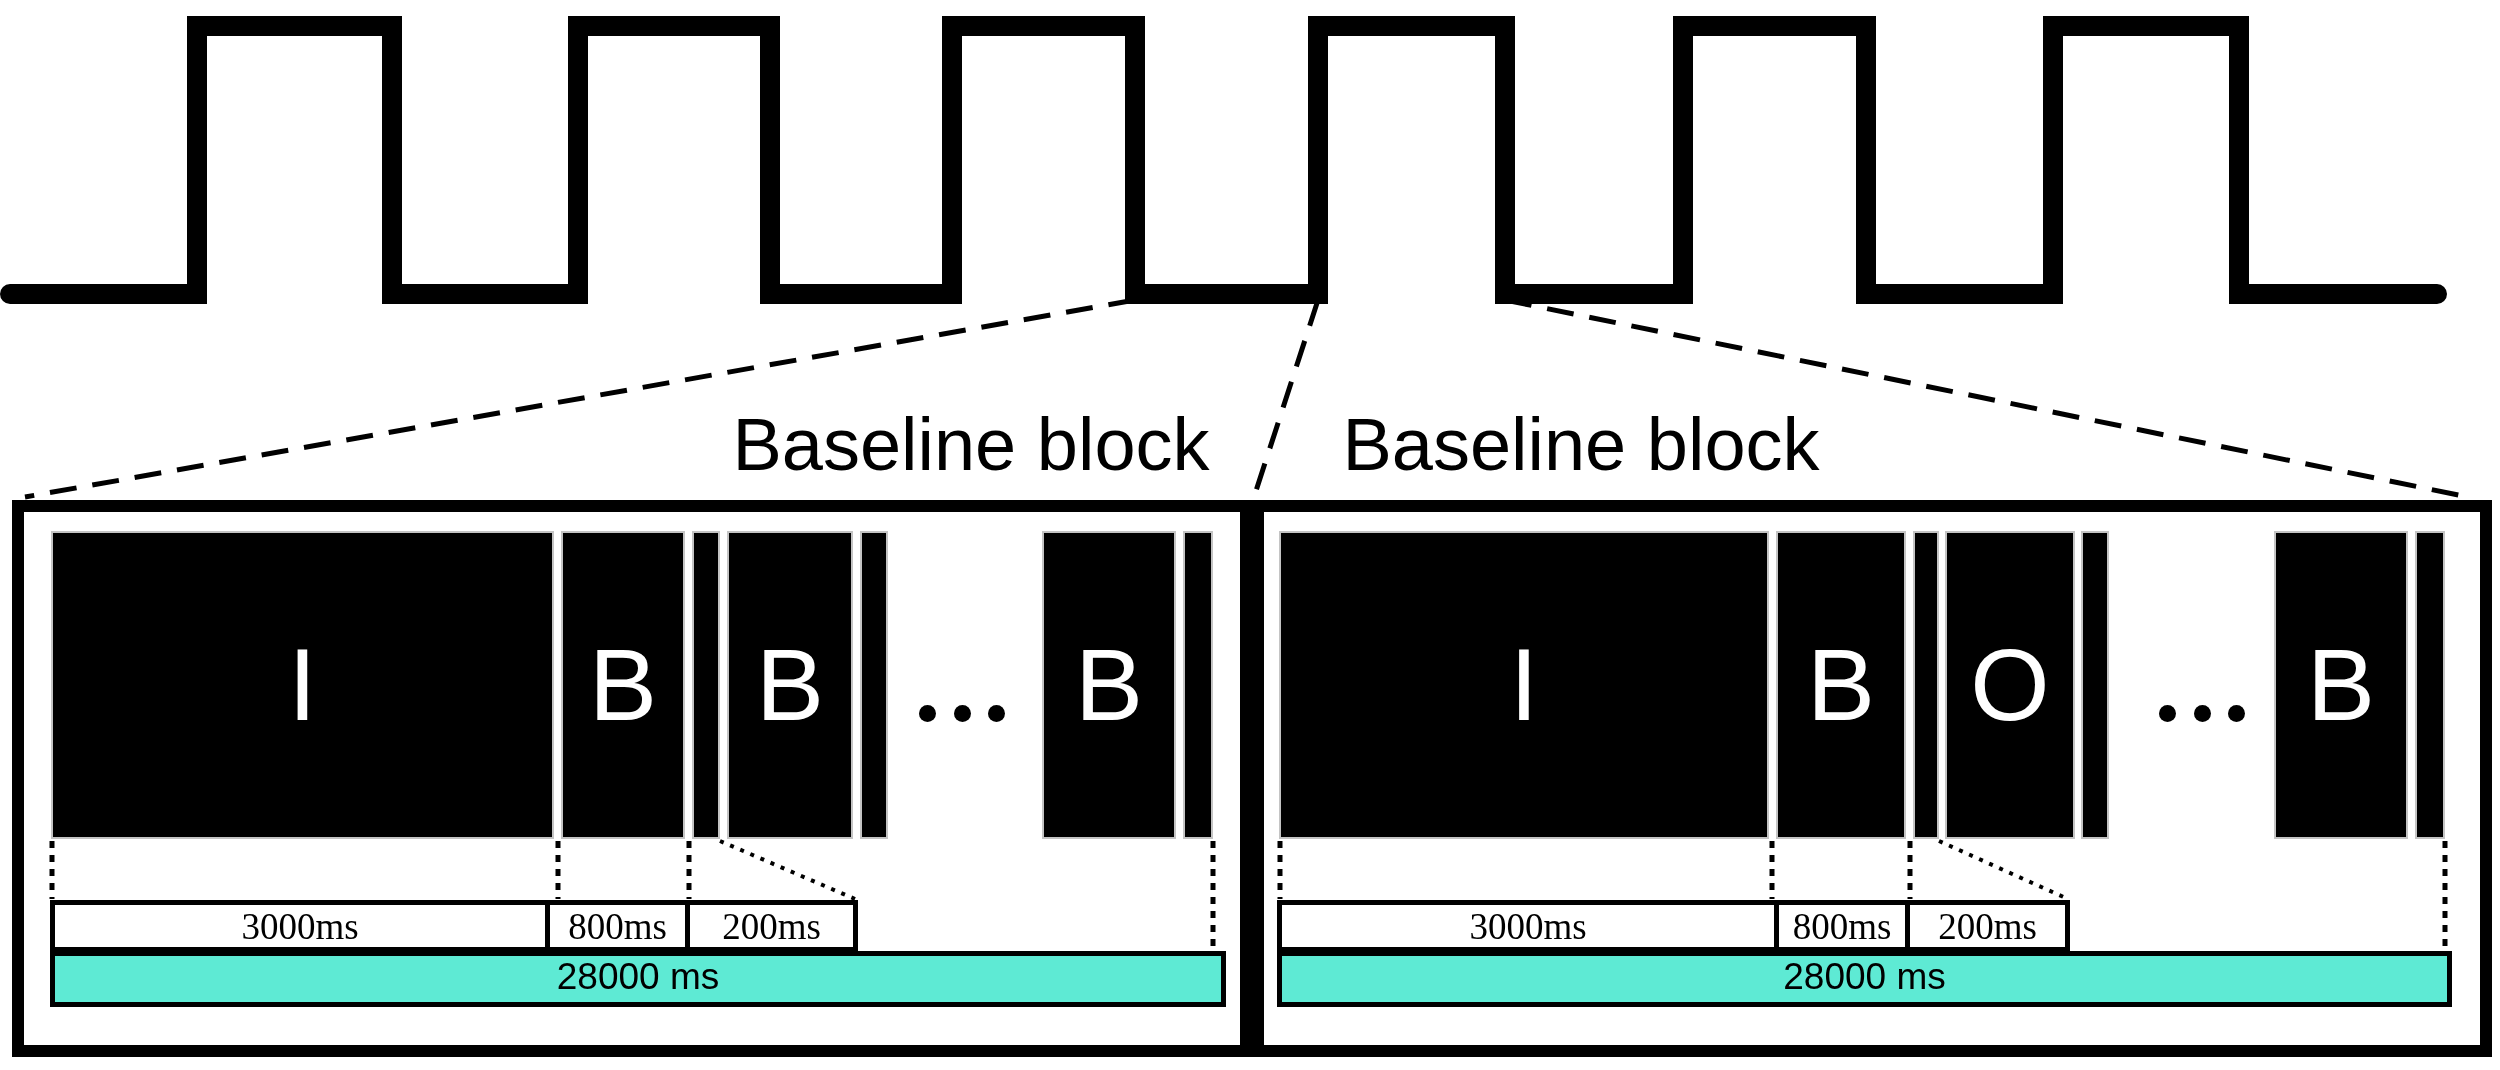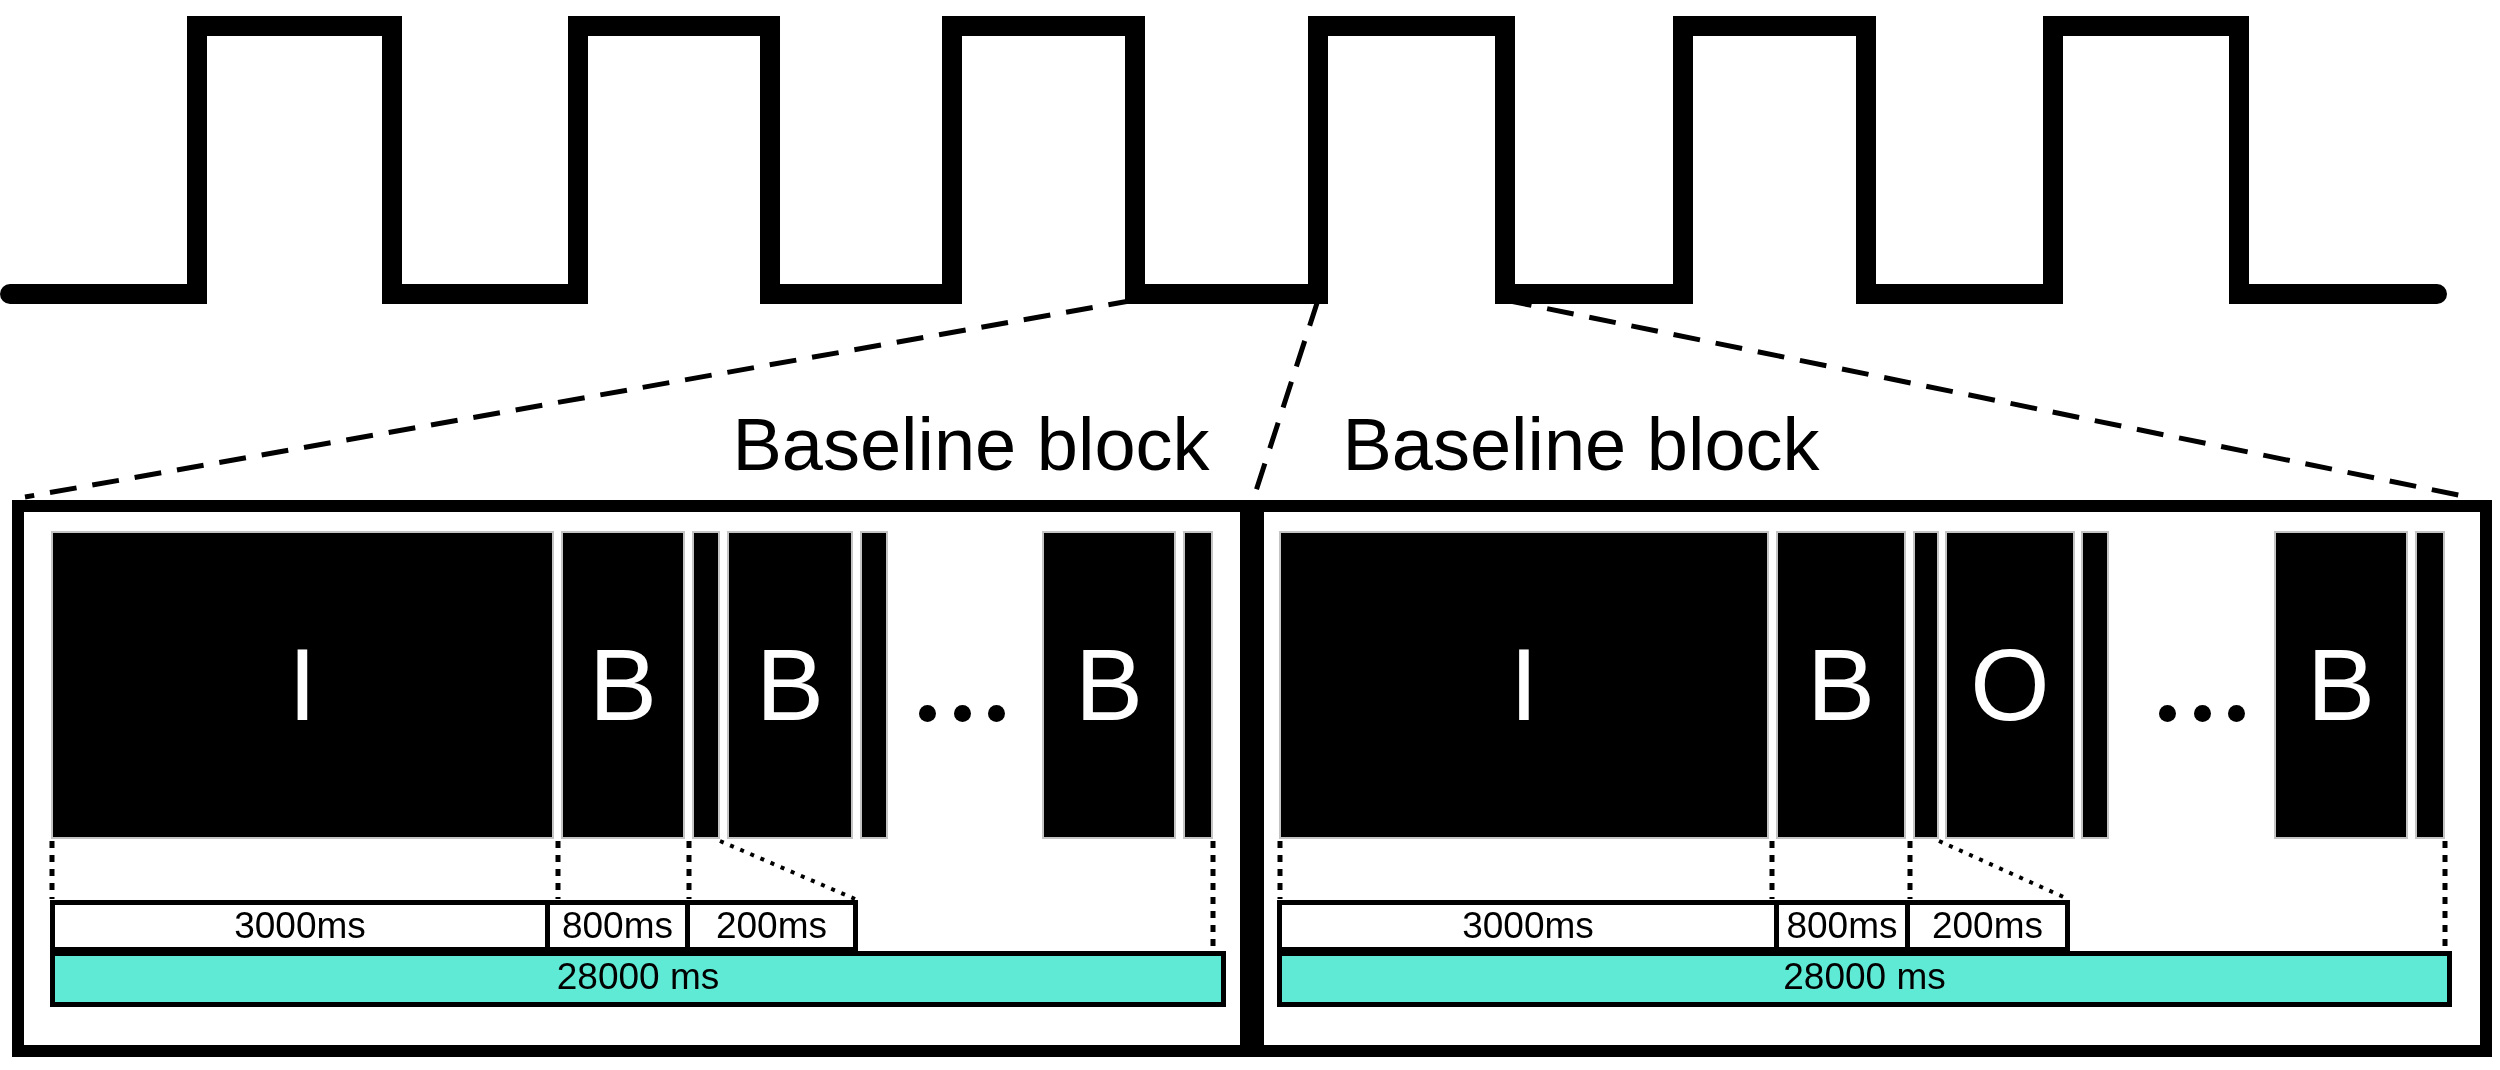--- a/index.html
+++ b/index.html
@@ -19,21 +19,21 @@
        display:flex;align-items:center;justify-content:center;}
   .stim .letter{color:#fff;font-size:102px;line-height:1;}
 
   .dots{position:absolute;top:704px;width:86px;height:18px;
        display:flex;justify-content:space-between;align-items:center;}
   .dot{width:17px;height:17px;background:#000;border-radius:50%;}
 
   .cell{position:absolute;top:900px;height:52px;background:#fff;
        border:5px solid #000;box-sizing:border-box;
        display:flex;align-items:center;justify-content:center;
-       font-size:37px;white-space:nowrap;}
+       font-size:37px;white-space:nowrap;font-family:Liberation Serif, serif;}
   .total-bar{position:absolute;top:951px;height:56px;background:#5eead4;
        border:5px solid #000;box-sizing:border-box;
        display:flex;align-items:flex-start;justify-content:center;
        font-size:37px;white-space:nowrap;}
 </style>
 </head>
 <body>
 
 <div class="canvas">
 

